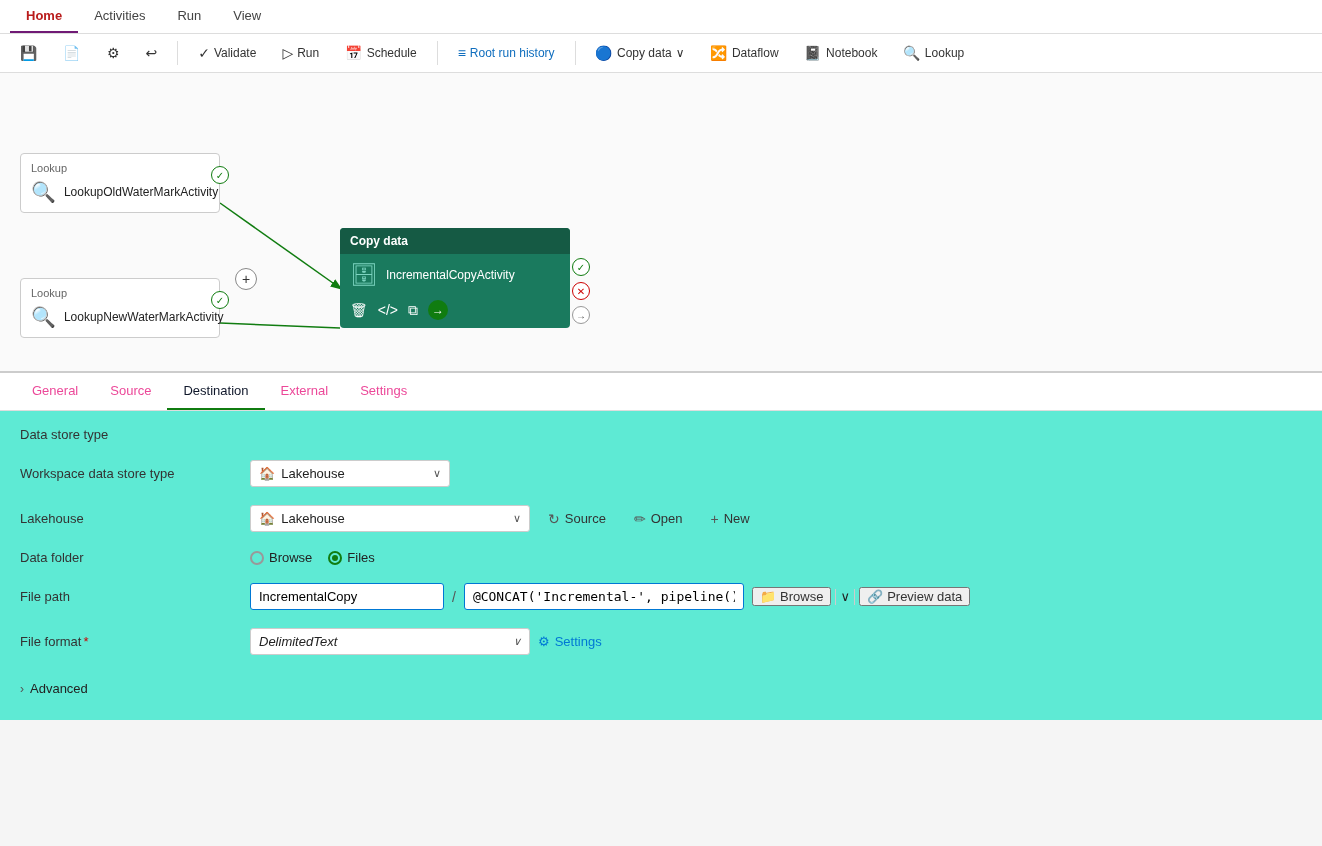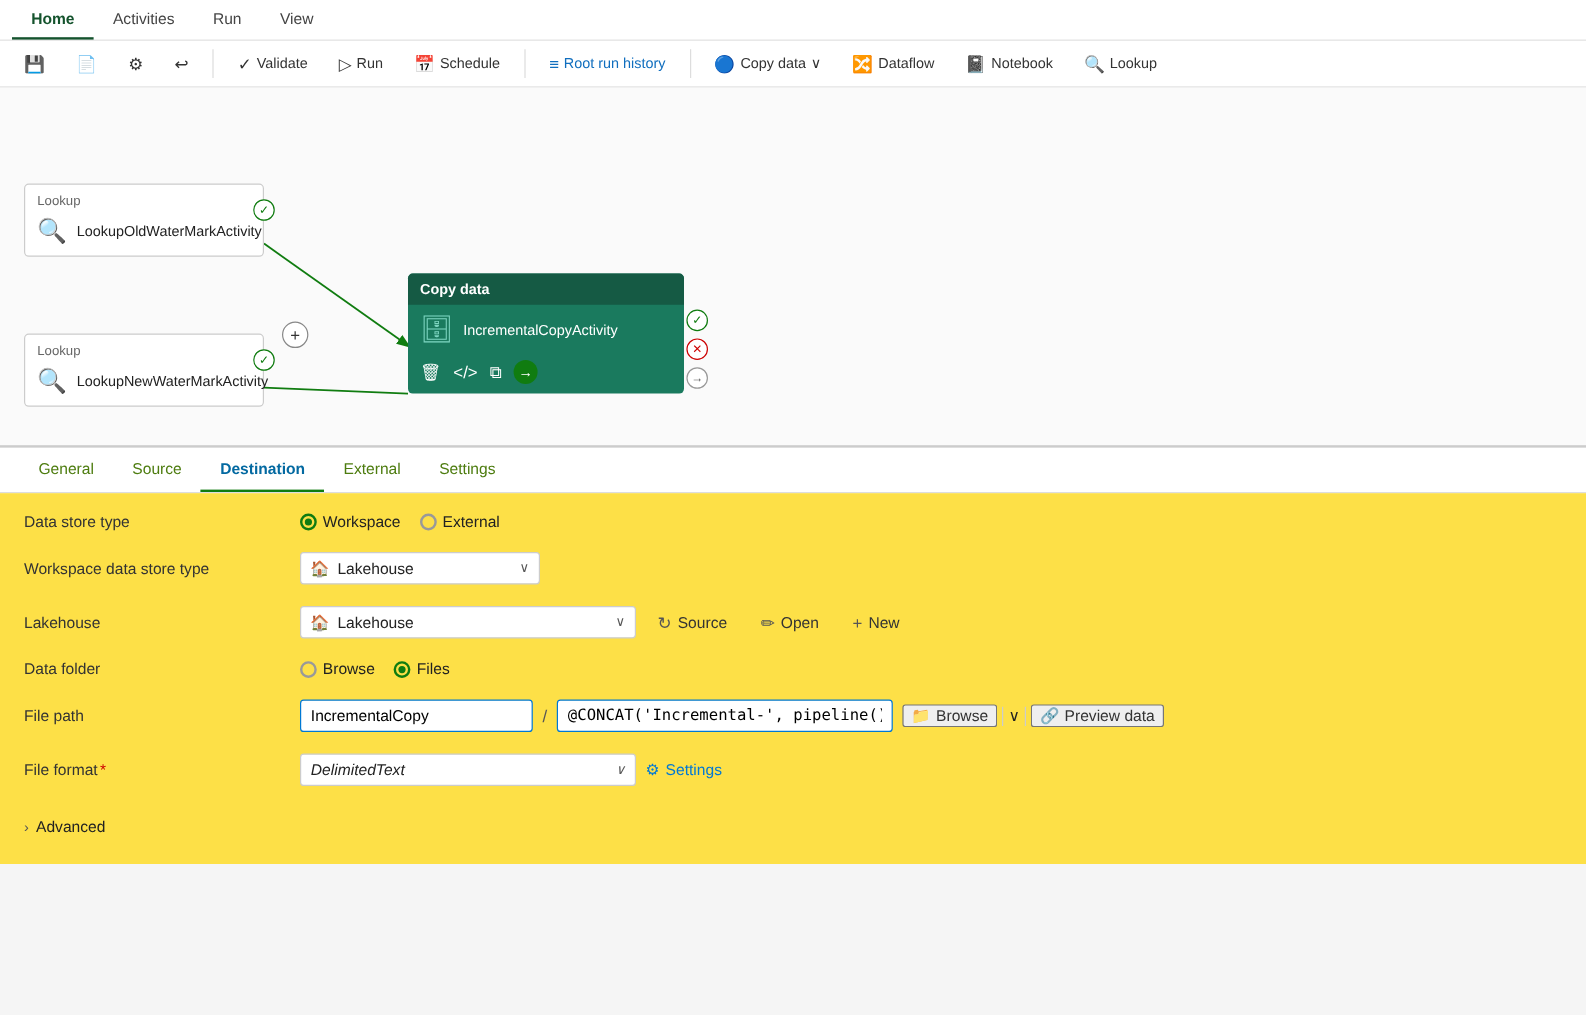--- a/index.html
+++ b/index.html
@@ -1,21 +1,21 @@
 <!DOCTYPE html>
 <html><head>
   <meta charset="utf-8">
   <style>
     * { box-sizing: border-box; margin: 0; padding: 0; font-family: 'Segoe UI', Arial, sans-serif; }
     body { background: #f5f5f5; font-size: 13px; color: #222; }
 
     
     .top-nav { display: flex; background: #fff; border-bottom: 1px solid #ddd; padding: 0 10px; }
     .top-nav-item { padding: 8px 16px; cursor: pointer; font-size: 13px; color: #444; border-bottom: 2px solid transparent; }
-    .top-nav-item.active { color: #14532d; border-bottom: 2px solid #14532d; font-weight: 600; }
+    .top-nav-item.active { color: #b91c1c; border-bottom: 2px solid #701a75; font-weight: 600; }
 
     
     .toolbar { display: flex; align-items: center; background: #fff; border-bottom: 1px solid #ddd; padding: 6px 10px; gap: 6px; }
     .toolbar-btn { display: flex; align-items: center; gap: 4px; padding: 5px 10px; border: none; background: transparent; cursor: pointer; font-size: 12px; color: #333; border-radius: 3px; white-space: nowrap; }
     .toolbar-btn .icon { font-size: 14px; }
     .toolbar-separator { width: 1px; height: 24px; background: #ddd; margin: 0 4px; }
     .toolbar-btn.highlight { color: #106ebe; }
 
     
     .canvas-area { background: #fafafa; border-bottom: 2px solid #ccc; height: 300px; position: relative; overflow: hidden; }
@@ -39,25 +39,25 @@
     .copy-node-x { position: absolute; right: -20px; top: 54px; background: #fff; border: 1px solid #cc0000; border-radius: 50%; width: 18px; height: 18px; display: flex; align-items: center; justify-content: center; font-size: 10px; color: #cc0000; }
     .copy-node-arrow { position: absolute; right: -20px; top: 78px; background: #fff; border: 1px solid #999; border-radius: 50%; width: 18px; height: 18px; display: flex; align-items: center; justify-content: center; font-size: 10px; color: #555; }
 
     .add-circle { position: absolute; background: #fff; border: 1px solid #888; border-radius: 50%; width: 22px; height: 22px; display: flex; align-items: center; justify-content: center; font-size: 14px; color: #333; cursor: pointer; }
 
     
     .canvas-svg { position: absolute; top: 0; left: 0; width: 100%; height: 100%; pointer-events: none; }
 
     
     .panel-tabs { display: flex; background: #fff; border-bottom: 1px solid #ddd; padding: 0 16px; }
-    .panel-tab { padding: 10px 16px; cursor: pointer; font-size: 13px; color: #4d7c0f; border-bottom: 2px solid transparent; }
-    .panel-tab.active { color: #0369a1; border-bottom: 2px solid #107c10; font-weight: 700; }
-
-    
-    .props-panel { background: #fde047; padding: 16px 20px; overflow-y: auto; }
+    .panel-tab { padding: 10px 16px; cursor: pointer; font-size: 13px; color: #ec4899; border-bottom: 2px solid transparent; }
+    .panel-tab.active { color: #0f172a; border-bottom: 2px solid #107c10; font-weight: 400; }
+
+    
+    .props-panel { background: #5eead4; padding: 16px 20px; overflow-y: auto; }
     .prop-row { display: flex; align-items: center; margin-bottom: 18px; gap: 10px; }
     .prop-label { width: 220px; font-size: 13px; color: #333; flex-shrink: 0; }
     .prop-content { display: flex; align-items: center; gap: 8px; flex: 1; flex-wrap: wrap; }
     .radio-group { display: flex; align-items: center; gap: 16px; }
     .radio-opt { display: flex; align-items: center; gap: 5px; cursor: pointer; font-size: 13px; }
     .radio-circle { width: 14px; height: 14px; border-radius: 50%; border: 2px solid #107c10; display: flex; align-items: center; justify-content: center; }
     .radio-circle.filled::after { content: ''; width: 6px; height: 6px; border-radius: 50%; background: #107c10; display: block; }
     .radio-circle.empty { border-color: #999; }
 
     .dropdown { display: flex; align-items: center; border: 1px solid #ccc; border-radius: 3px; background: #fff; padding: 5px 8px; gap: 6px; cursor: pointer; min-width: 200px; font-size: 13px; }
@@ -202,32 +202,20 @@
   <div class="panel-tab">Source</div>
   <div class="panel-tab active">Destination</div>
   <div class="panel-tab">External</div>
   <div class="panel-tab">Settings</div>
 </div>
 
 <div class="props-panel">
 
   <div class="prop-row">
     <div class="prop-label">Data store type</div>
-    <div class="prop-content">
-      <div class="radio-group">
-        <label class="radio-opt">
-          <div class="radio-circle filled"></div>
-          <span>Workspace</span>
-        </label>
-        <label class="radio-opt">
-          <div class="radio-circle empty"></div>
-          <span>External</span>
-        </label>
-      </div>
-    </div>
   </div>
 
   <div class="prop-row">
     <div class="prop-label">Workspace data store type</div>
     <div class="prop-content">
       <div class="dropdown" style="min-width:200px;">
         <span class="dd-icon">🏠</span>
         <span class="dd-text">Lakehouse</span>
         <span class="dd-arrow">∨</span>
       </div>

